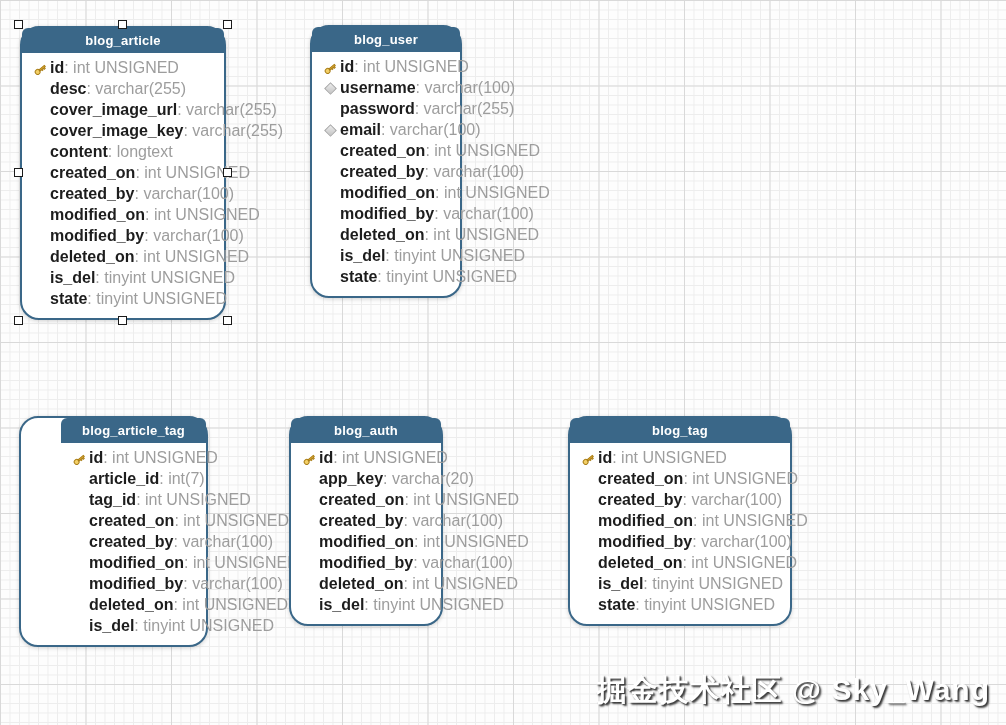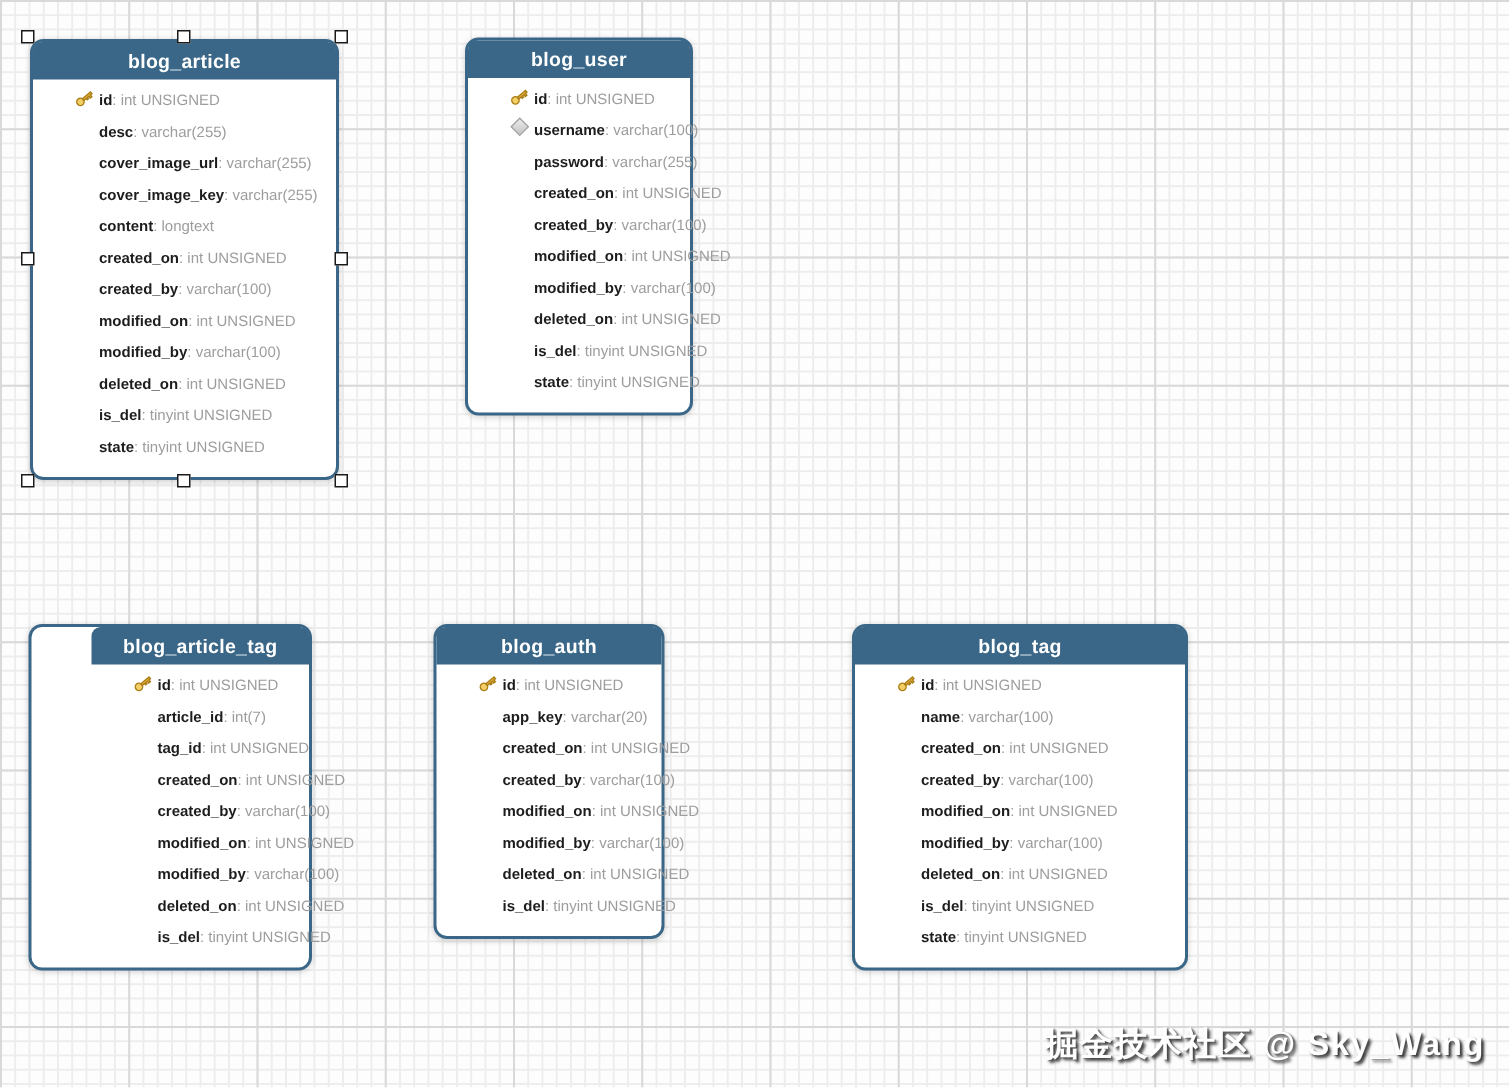--- a/index.html
+++ b/index.html
@@ -16,21 +16,21 @@
       linear-gradient(to right, #d9d9d9 1px, transparent 1px),
       linear-gradient(to bottom, #d9d9d9 1px, transparent 1px),
       linear-gradient(to right, #ededed 1px, transparent 1px),
       linear-gradient(to bottom, #ededed 1px, transparent 1px);
     background-size: 85.5px 85.5px, 85.5px 85.5px, 9.5px 9.5px, 9.5px 9.5px;
   }
   .table {
     position: absolute;
     background: #ffffff;
     border: 2px solid #3a6788;
-    border-radius: 9px;
+    border-radius: 19px;
     box-shadow: 0 1px 4px rgba(0,0,0,0.18);
     box-sizing: border-box;
   }
   .thead {
     height: 25px;
     line-height: 25px;
     background: #3a6788;
     color: #ffffff;
     font-size: 13px;
     font-weight: bold;
@@ -38,23 +38,22 @@
     border-radius: 6px 6px 0 0;
     letter-spacing: 0.2px;
   }
   .tbody {
     padding: 4px 0 9px 0;
   }
   .frow {
     height: 21px;
     line-height: 21px;
     white-space: nowrap;
-    font-size: 10px;
+    font-size: 16px;
     padding-left: 9px;
-    margin-left: 16px;
   }
   .ficon {
     display: inline-block;
     width: 19px;
     vertical-align: middle;
     text-align: center;
   }
   .ficon svg { vertical-align: -3px; }
   .diamond {
     display: inline-block;
@@ -84,21 +83,21 @@
   .h-ne { right: -8px; top: -8px; }
   .h-w  { left: -8px; top: 50%; margin-top: -5px; }
   .h-e  { right: -8px; top: 50%; margin-top: -5px; }
   .h-sw { left: -8px; bottom: -7px; }
   .h-s  { left: 50%; margin-left: -5px; bottom: -7px; }
   .h-se { right: -8px; bottom: -7px; }
   #watermark {
     position: absolute;
     right: 16px;
     bottom: 14px;
-    font-size: 22px;
+    font-size: 30px;
     font-weight: bold;
     color: #ffffff;
     text-shadow: 2px 2px 2px rgba(45,45,45,0.85), 1px 1px 1px rgba(45,45,45,0.6);
     letter-spacing: 1px;
     pointer-events: none;
     z-index: 10;
   }
 </style>
 </head>
 <body>
@@ -139,20 +138,21 @@
       <div class="thead">blog_user</div>
       <div class="tbody">
         <div class="frow"><span class="ficon"><svg width="15" height="15" viewBox="0 0 16 16">
               <g transform="rotate(-40 8 8)" fill="#e8b33c" stroke="#a97d15" stroke-width="1">
                 <circle cx="4" cy="8" r="2.6" fill="#f3cf66"></circle>
                 <path d="M6.5 7.2 L14 7.2 L14 8.8 L12.6 8.8 L12.6 10.4 L11.2 10.4 L11.2 8.8 L9.8 8.8 L9.8 10 L8.6 10 L8.6 8.8 L6.5 8.8 Z"></path>
               </g>
             </svg></span><span class="fname">id</span><span class="ftype">: int UNSIGNED</span></div>
         <div class="frow"><span class="ficon"><span class="diamond"></span></span><span class="fname">username</span><span class="ftype">: varchar(100)</span></div>
         <div class="frow"><span class="ficon"></span><span class="fname">password</span><span class="ftype">: varchar(255)</span></div>
+        <div class="frow"><span class="ficon"><span class="diamond"></span></span><span class="fname">email</span><span class="ftype">: varchar(100)</span></div>
         <div class="frow"><span class="ficon"></span><span class="fname">created_on</span><span class="ftype">: int UNSIGNED</span></div>
         <div class="frow"><span class="ficon"></span><span class="fname">created_by</span><span class="ftype">: varchar(100)</span></div>
         <div class="frow"><span class="ficon"></span><span class="fname">modified_on</span><span class="ftype">: int UNSIGNED</span></div>
         <div class="frow"><span class="ficon"></span><span class="fname">modified_by</span><span class="ftype">: varchar(100)</span></div>
         <div class="frow"><span class="ficon"></span><span class="fname">deleted_on</span><span class="ftype">: int UNSIGNED</span></div>
         <div class="frow"><span class="ficon"></span><span class="fname">is_del</span><span class="ftype">: tinyint UNSIGNED</span></div>
         <div class="frow"><span class="ficon"></span><span class="fname">state</span><span class="ftype">: tinyint UNSIGNED</span></div>
       </div>
     </div>
     <div class="table" style="left: 19px; top: 416px; width: 189px; padding-left: 40px;">
@@ -194,21 +194,20 @@
     </div>
     <div class="table" style="left: 568px; top: 416px; width: 224px;">
       <div class="thead">blog_tag</div>
       <div class="tbody">
         <div class="frow"><span class="ficon"><svg width="15" height="15" viewBox="0 0 16 16">
               <g transform="rotate(-40 8 8)" fill="#e8b33c" stroke="#a97d15" stroke-width="1">
                 <circle cx="4" cy="8" r="2.6" fill="#f3cf66"></circle>
                 <path d="M6.5 7.2 L14 7.2 L14 8.8 L12.6 8.8 L12.6 10.4 L11.2 10.4 L11.2 8.8 L9.8 8.8 L9.8 10 L8.6 10 L8.6 8.8 L6.5 8.8 Z"></path>
               </g>
             </svg></span><span class="fname">id</span><span class="ftype">: int UNSIGNED</span></div>
-        <div class="frow"><span class="ficon"></span><span class="fname">name</span><span class="ftype">: varchar(100)</span></div>
         <div class="frow"><span class="ficon"></span><span class="fname">created_on</span><span class="ftype">: int UNSIGNED</span></div>
         <div class="frow"><span class="ficon"></span><span class="fname">created_by</span><span class="ftype">: varchar(100)</span></div>
         <div class="frow"><span class="ficon"></span><span class="fname">modified_on</span><span class="ftype">: int UNSIGNED</span></div>
         <div class="frow"><span class="ficon"></span><span class="fname">modified_by</span><span class="ftype">: varchar(100)</span></div>
         <div class="frow"><span class="ficon"></span><span class="fname">deleted_on</span><span class="ftype">: int UNSIGNED</span></div>
         <div class="frow"><span class="ficon"></span><span class="fname">is_del</span><span class="ftype">: tinyint UNSIGNED</span></div>
         <div class="frow"><span class="ficon"></span><span class="fname">state</span><span class="ftype">: tinyint UNSIGNED</span></div>
       </div>
     </div>
   </div>

